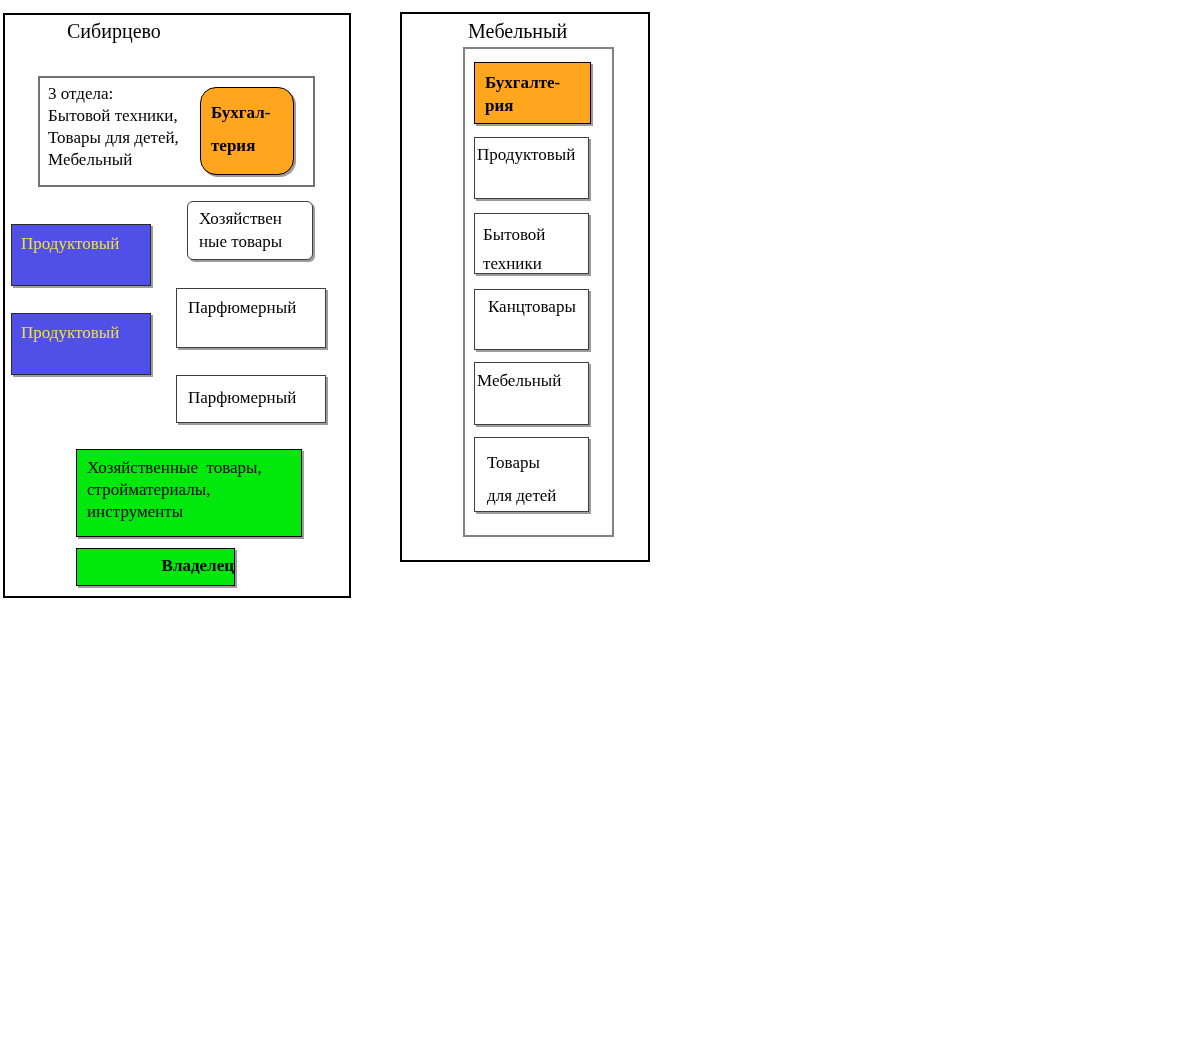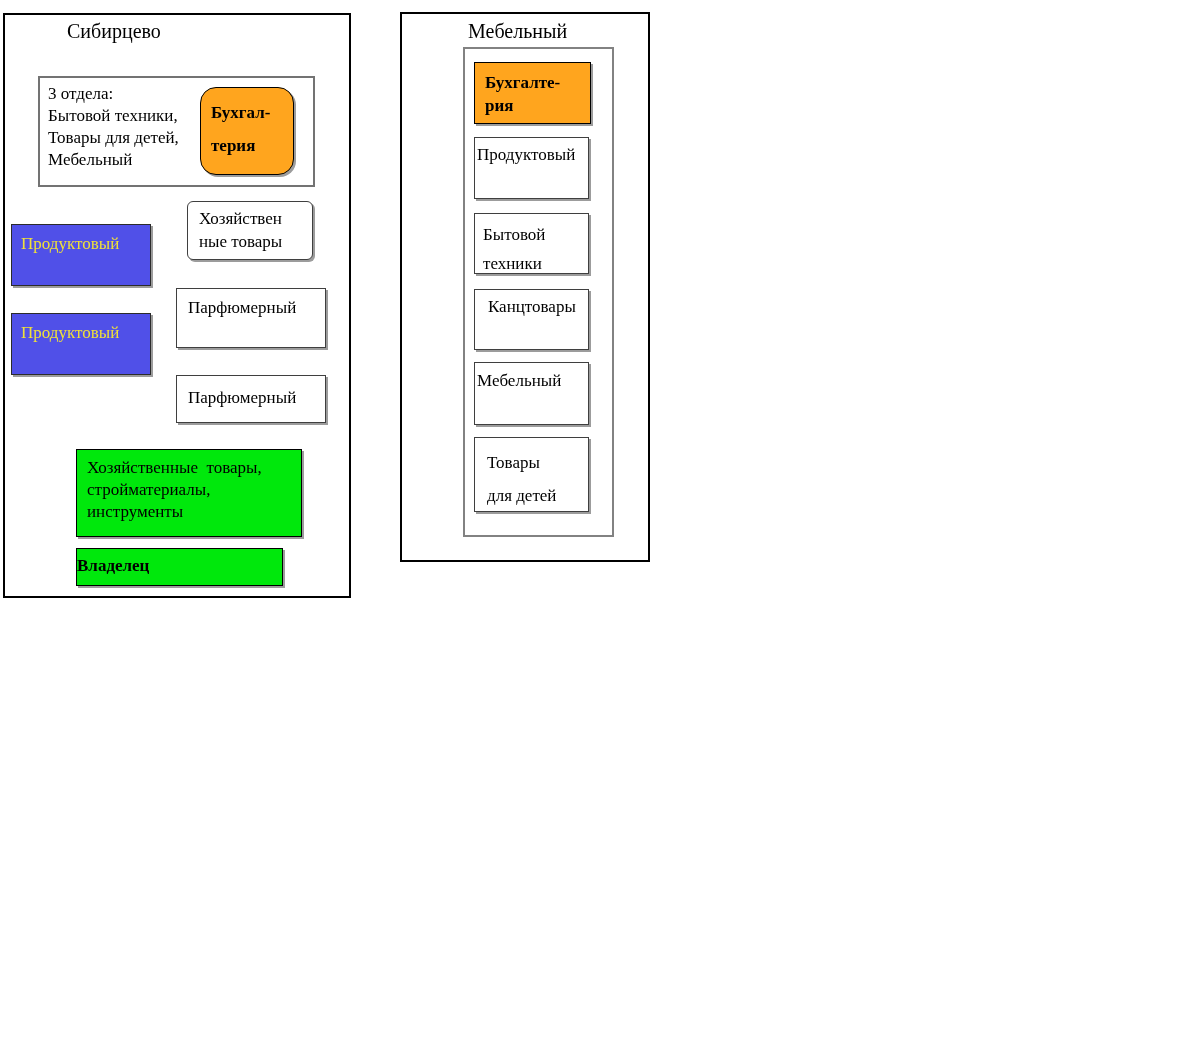--- a/index.html
+++ b/index.html
@@ -86,21 +86,21 @@
   <div class="abs white-box box-text" style="left:176px; top:288px; width:150px; height:60px; padding:8px 0 0 11px;">Парфюмерный</div>
 
   <div class="abs blue-box box-text" style="left:11px; top:313px; width:140px; height:62px; padding:8px 0 0 9px;">Продуктовый</div>
 
   <div class="abs white-box box-text" style="left:176px; top:375px; width:150px; height:48px; padding:11px 0 0 11px;">Парфюмерный</div>
 
   <div class="abs green-box box-text" style="left:76px; top:449px; width:226px; height:88px; padding:7px 0 0 10px;">Хозяйственные  товары,
 стройматериалы,
 инструменты</div>
 
-  <div class="abs green-box box-text" style="left:76px; top:548px; width:207px; height:38px; font-weight:bold; text-align:left; line-height:34px;">Владелец</div>
+  <div class="abs green-box box-text" style="left:76px; top:548px; width:159px; height:38px; font-weight:bold; text-align:right; line-height:34px;">Владелец</div>
 
   <div class="abs region" style="left:400px; top:12px; width:250px; height:550px;"></div>
 
   <div class="abs region-title" style="left:468px; top:20px;">Мебельный</div>
 
   <div class="abs subcontainer" style="left:463px; top:47px; width:151px; height:490px;"></div>
 
   <div class="abs orange-box box-text" style="left:474px; top:62px; width:117px; height:62px; padding:8px 0 0 10px; line-height:23px;">Бухгалте-
 рия</div>
 

